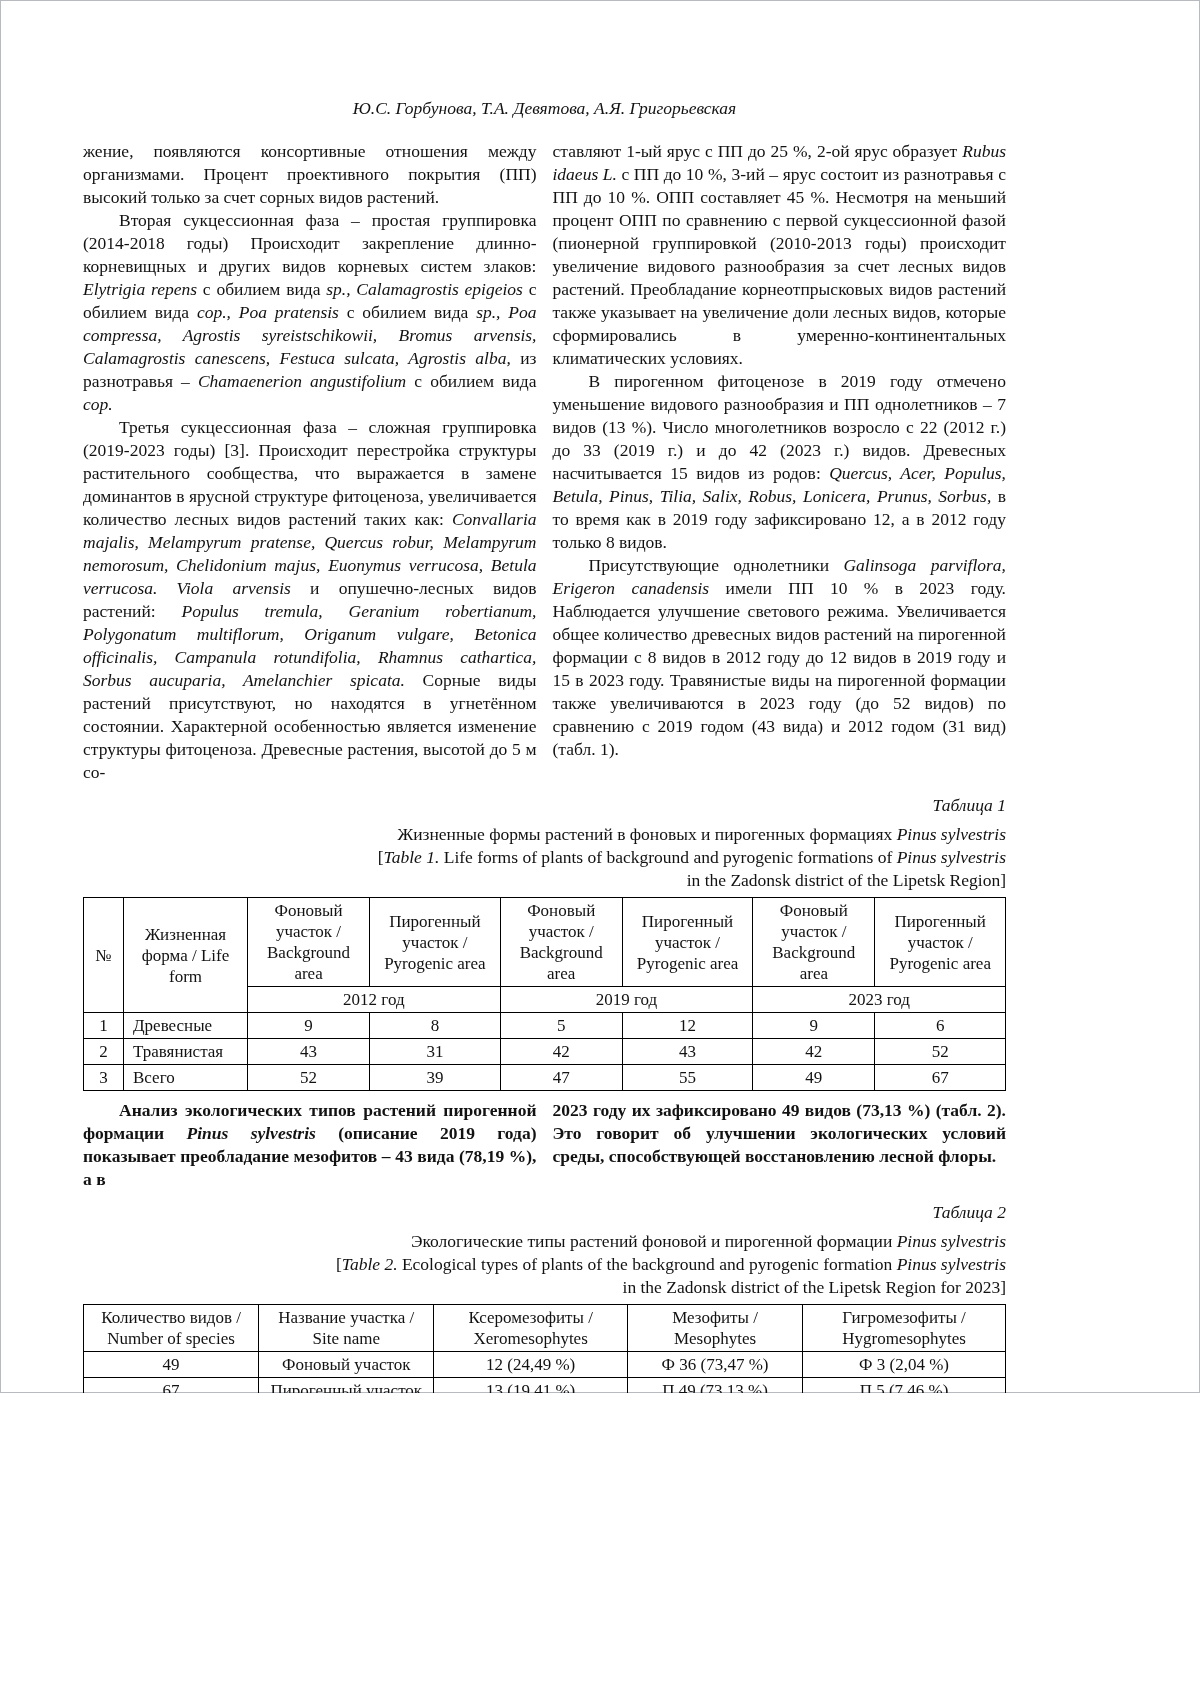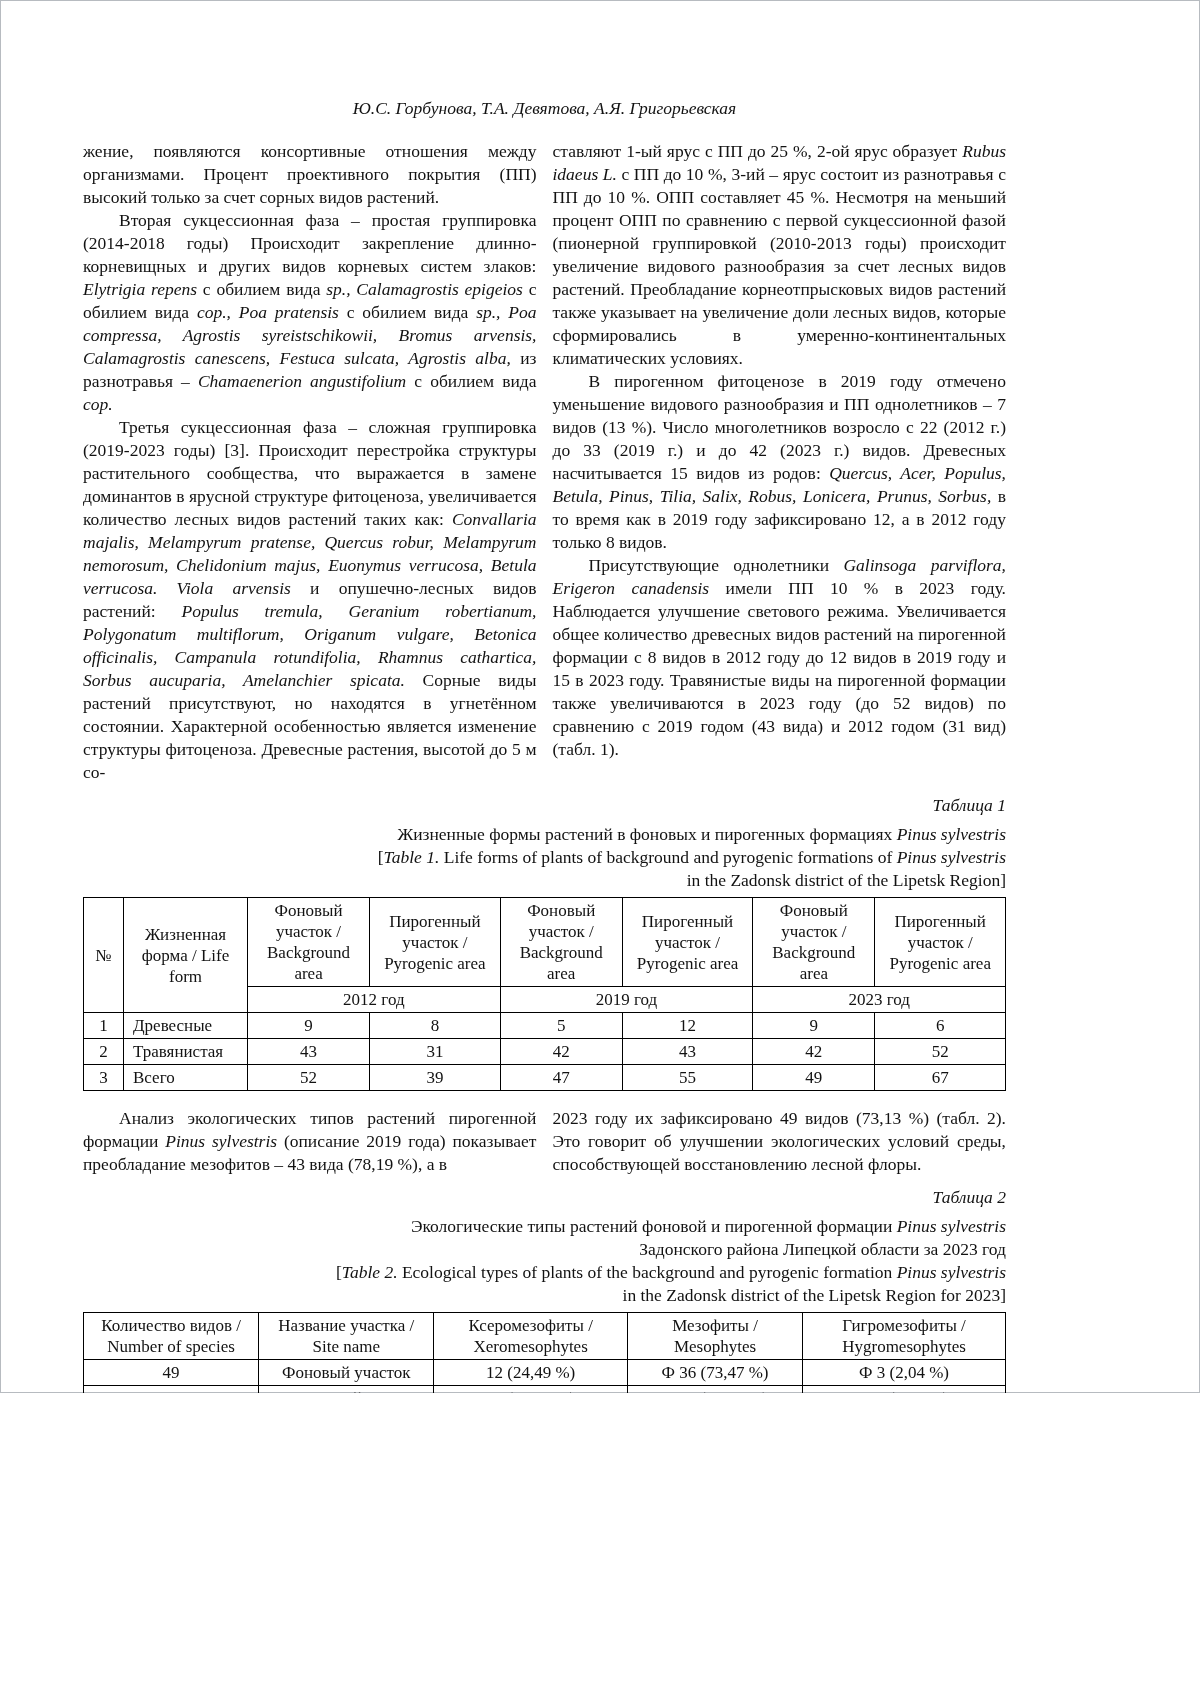--- a/index.html
+++ b/index.html
@@ -45,21 +45,21 @@
   }
   table.paper-table th, table.paper-table td {
     border: 1px solid #000;
     padding: 2px 6px;
     text-align: center;
     vertical-align: middle;
     font-weight: normal;
   }
   table.paper-table td.left-cell { text-align: left; padding-left: 9px; }
   table.paper-table td.num-cell { }
-  .after-table { margin-top: 16px; }
+  .after-table { margin-top: 8px; font-weight: bold; }
   .footer {
     margin-top: auto;
     display: flex;
     justify-content: space-between;
     align-items: baseline;
   }
 </style>
 </head>
 <body>
 
@@ -156,21 +156,20 @@
       </div>
     <div class="col">
         <p class=""><span>2023 году их зафиксировано 49 видов (73,13 %) (табл. 2). Это говорит об улучшении экологических условий среды, способствующей восстановлению лесной флоры.</span></p>
       </div>
   </div>
 
   <div class="table-label">Таблица 2</div>
 
   <div class="caption">
     <div class="cap-line"><span>Экологические типы растений фоновой и пирогенной формации </span><em>Pinus sylvestris</em></div>
-    <div class="cap-line"><span>Задонского района Липецкой области за 2023 год</span></div>
     <div class="cap-line"><span>[</span><em>Table 2.</em><span> Ecological types of plants of the background and pyrogenic formation </span><em>Pinus sylvestris</em></div>
     <div class="cap-line"><span>in the Zadonsk district of the Lipetsk Region for 2023]</span></div>
   </div>
 
   <table class="paper-table">
     <colgroup>
       <col style="width:19%">
       <col style="width:19%">
       <col style="width:21%">
       <col style="width:19%">

